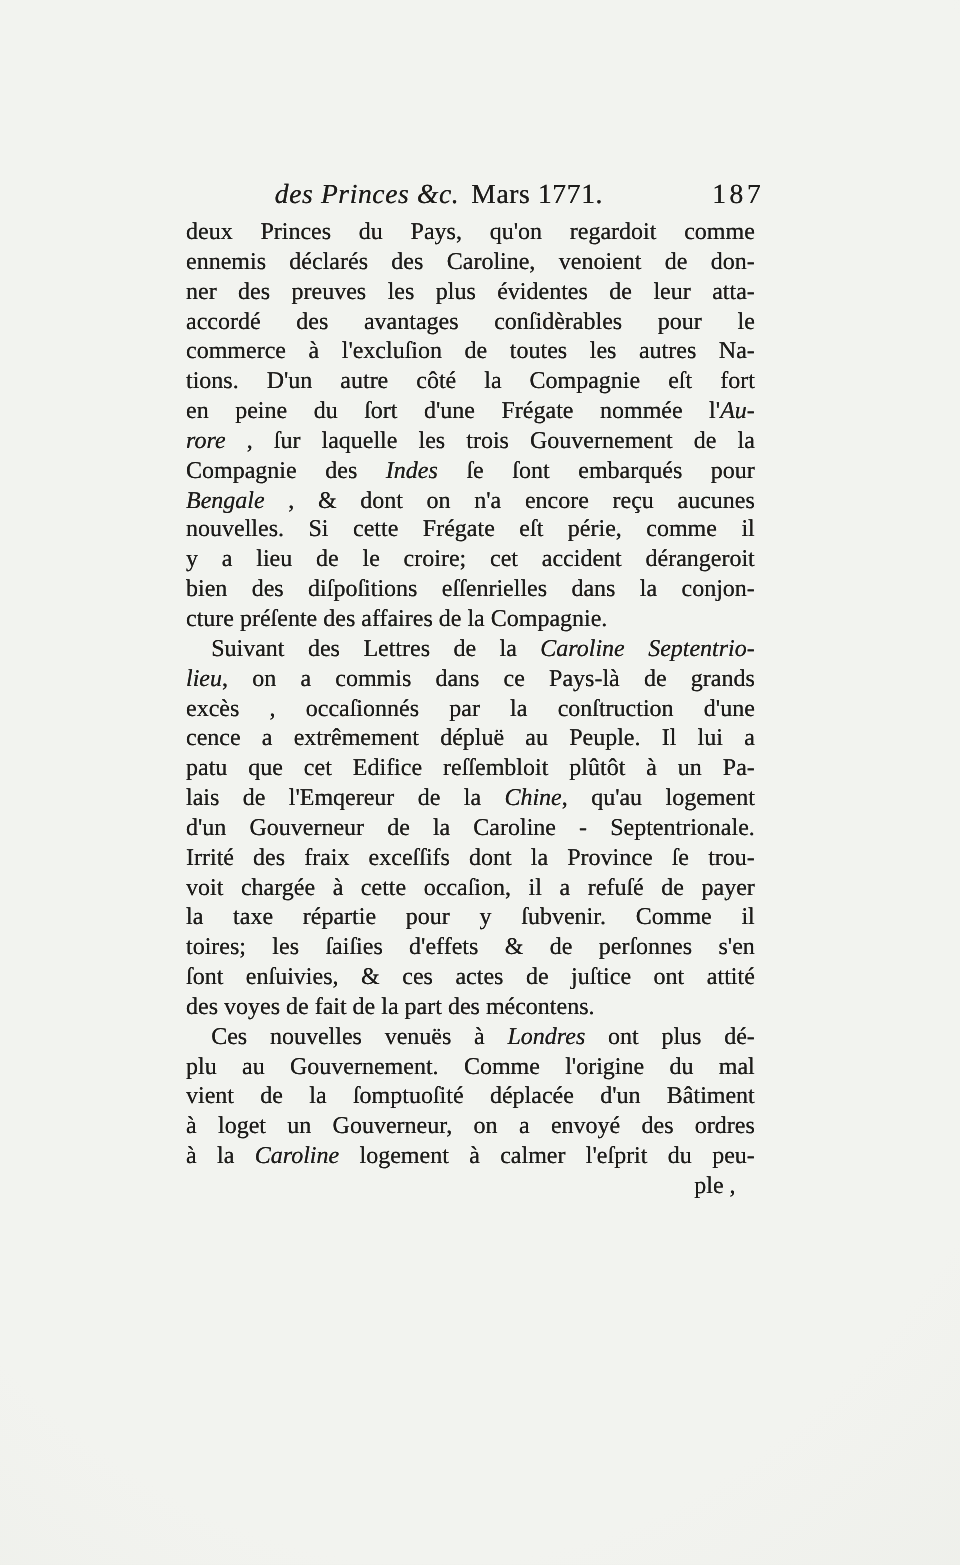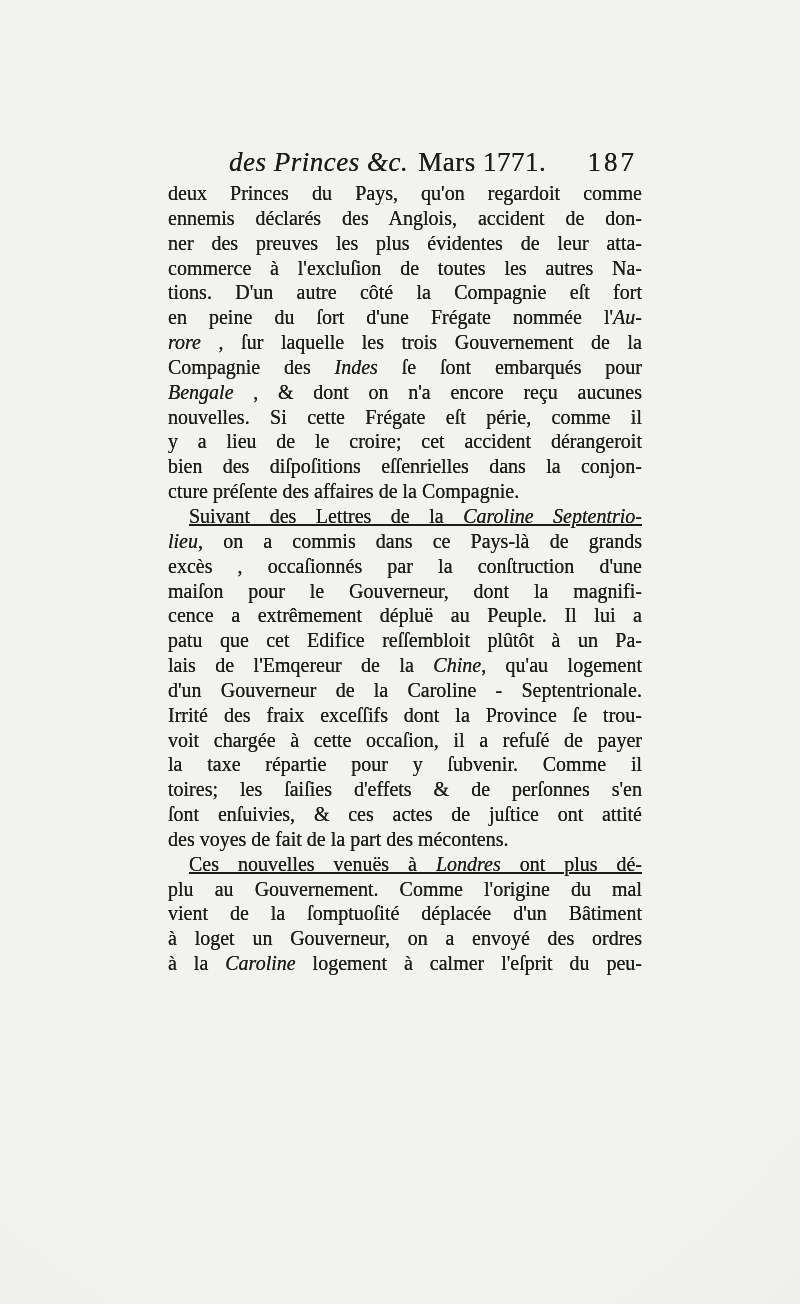--- a/index.html
+++ b/index.html
@@ -9,78 +9,79 @@
     background:#eceee9;
   }
   .page{
     position:relative;width:800px;height:1304px;overflow:hidden;
     background:
       radial-gradient(ellipse 120% 100% at 45% 40%, #f2f3ef 60%, #e9ebe5 100%);
     color:#1d1c1a;
   }
   .header{
     position:absolute;left:163px;top:146px;width:474px;height:32px;
-    display:flex;align-items:flex-end;
-    font-size:27px;letter-spacing:0.5px;white-space:nowrap;
+    display:flex;align-items:center;
+    font-size:23px;letter-spacing:0.5px;white-space:nowrap;
   }
   .header .title{margin-left:66px;}
   .header .title-italic{font-style:italic;margin-right:10px;}
   .header .page-number{margin-left:auto;letter-spacing:3px;}
   .text-block{
-    position:absolute;left:168px;top:181px;width:474px;
+    position:absolute;left:155px;top:181px;width:474px;
     font-size:20px;line-height:24.85px;
     text-rendering:optimizeLegibility;
   }
   .line{
     height:24.85px;overflow:visible;white-space:nowrap;
     text-align:justify;text-align-last:left;
     text-shadow:0 0 0.45px currentColor;
   }
   .line.just{white-space:normal;text-align-last:justify;}
-  .line.indent{text-indent:21px;text-decoration:underline;}
+  .line.indent{text-indent:21px;}
   .line.catch{text-align-last:right;padding-right:16px;white-space:normal;}
   .seg.it{font-style:italic;}
   .header,.line{text-shadow:0 0 0.45px currentColor;}
 </style>
 </head>
 <body>
 
 <div class="page">
   <div class="header">
     <span class="title"><span class="title-italic">des Princes &amp;c.</span><span class="title-roman">Mars 1771.</span></span>
     <span class="page-number">187</span>
   </div>
 
   <div class="text-block" id="text-block">
       <div class="line just"><span class="seg">deux Princes du Pays, qu'on regardoit comme</span></div>
-      <div class="line just"><span class="seg">ennemis déclarés des Anglois, accident de don-</span></div>
+      <div class="line just"><span class="seg">ennemis déclarés des Caroline, venoient de don-</span></div>
       <div class="line just"><span class="seg">ner des preuves les plus évidentes de leur atta-</span></div>
+      <div class="line just"><span class="seg">accordé des avantages conſidèrables pour le</span></div>
       <div class="line just"><span class="seg">commerce à l'excluſion de toutes les autres Na-</span></div>
       <div class="line just"><span class="seg">tions. D'un autre côté la Compagnie eſt fort</span></div>
       <div class="line just"><span class="seg">en peine du ſort d'une Frégate nommée l'</span><span class="seg it">Au-</span></div>
       <div class="line just"><span class="seg it">rore</span><span class="seg"> , ſur laquelle les trois Gouvernement de la</span></div>
       <div class="line just"><span class="seg">Compagnie des </span><span class="seg it">Indes</span><span class="seg"> ſe ſont embarqués pour</span></div>
       <div class="line just"><span class="seg it">Bengale</span><span class="seg"> , &amp; dont on n'a encore reçu aucunes</span></div>
       <div class="line just"><span class="seg">nouvelles. Si cette Frégate eſt périe, comme il</span></div>
       <div class="line just"><span class="seg">y a lieu de le croire; cet accident dérangeroit</span></div>
       <div class="line just"><span class="seg">bien des diſpoſitions eſſenrielles dans la conjon-</span></div>
       <div class="line"><span class="seg">cture préſente des affaires de la  Compagnie.</span></div>
       <div class="line just indent"><span class="seg">Suivant des Lettres de la </span><span class="seg it">Caroline Septentrio-</span></div>
       <div class="line just"><span class="seg it">lieu</span><span class="seg">, on a commis dans ce Pays-là de grands</span></div>
       <div class="line just"><span class="seg">excès , occaſionnés par la conſtruction d'une</span></div>
-      <div class="line just"><span class="seg">maiſon pour le Gouverneur, dont la magnifi-</span></div>
       <div class="line just"><span class="seg">cence a extrêmement dépluë au Peuple. Il lui a</span></div>
       <div class="line just"><span class="seg">patu que cet Edifice reſſembloit plûtôt à un Pa-</span></div>
       <div class="line just"><span class="seg">lais de l'Emqereur de la </span><span class="seg it">Chine</span><span class="seg">, qu'au logement</span></div>
       <div class="line just"><span class="seg">d'un Gouverneur de la Caroline - Septentrionale.</span></div>
       <div class="line just"><span class="seg">Irrité des fraix exceſſifs dont la Province ſe trou-</span></div>
       <div class="line just"><span class="seg">voit chargée à cette occaſion, il a refuſé de payer</span></div>
       <div class="line just"><span class="seg">la taxe répartie pour y ſubvenir.  Comme il</span></div>
       <div class="line just"><span class="seg">toires; les ſaiſies d'effets &amp; de perſonnes s'en</span></div>
       <div class="line just"><span class="seg">ſont enſuivies, &amp; ces actes de juſtice ont attité</span></div>
       <div class="line"><span class="seg">des voyes de fait de la part des mécontens.</span></div>
       <div class="line just indent"><span class="seg">Ces nouvelles venuës à </span><span class="seg it">Londres</span><span class="seg"> ont plus dé-</span></div>
       <div class="line just"><span class="seg">plu au Gouvernement. Comme l'origine du mal</span></div>
       <div class="line just"><span class="seg">vient de la ſomptuoſité déplacée d'un Bâtiment</span></div>
       <div class="line just"><span class="seg">à loget un Gouverneur, on a envoyé des ordres</span></div>
       <div class="line just"><span class="seg">à la </span><span class="seg it">Caroline</span><span class="seg"> logement à  calmer l'eſprit du peu-</span></div>
+      <div class="line catch">ple ,</div>
     </div>
 </div>
 
 </body></html>

